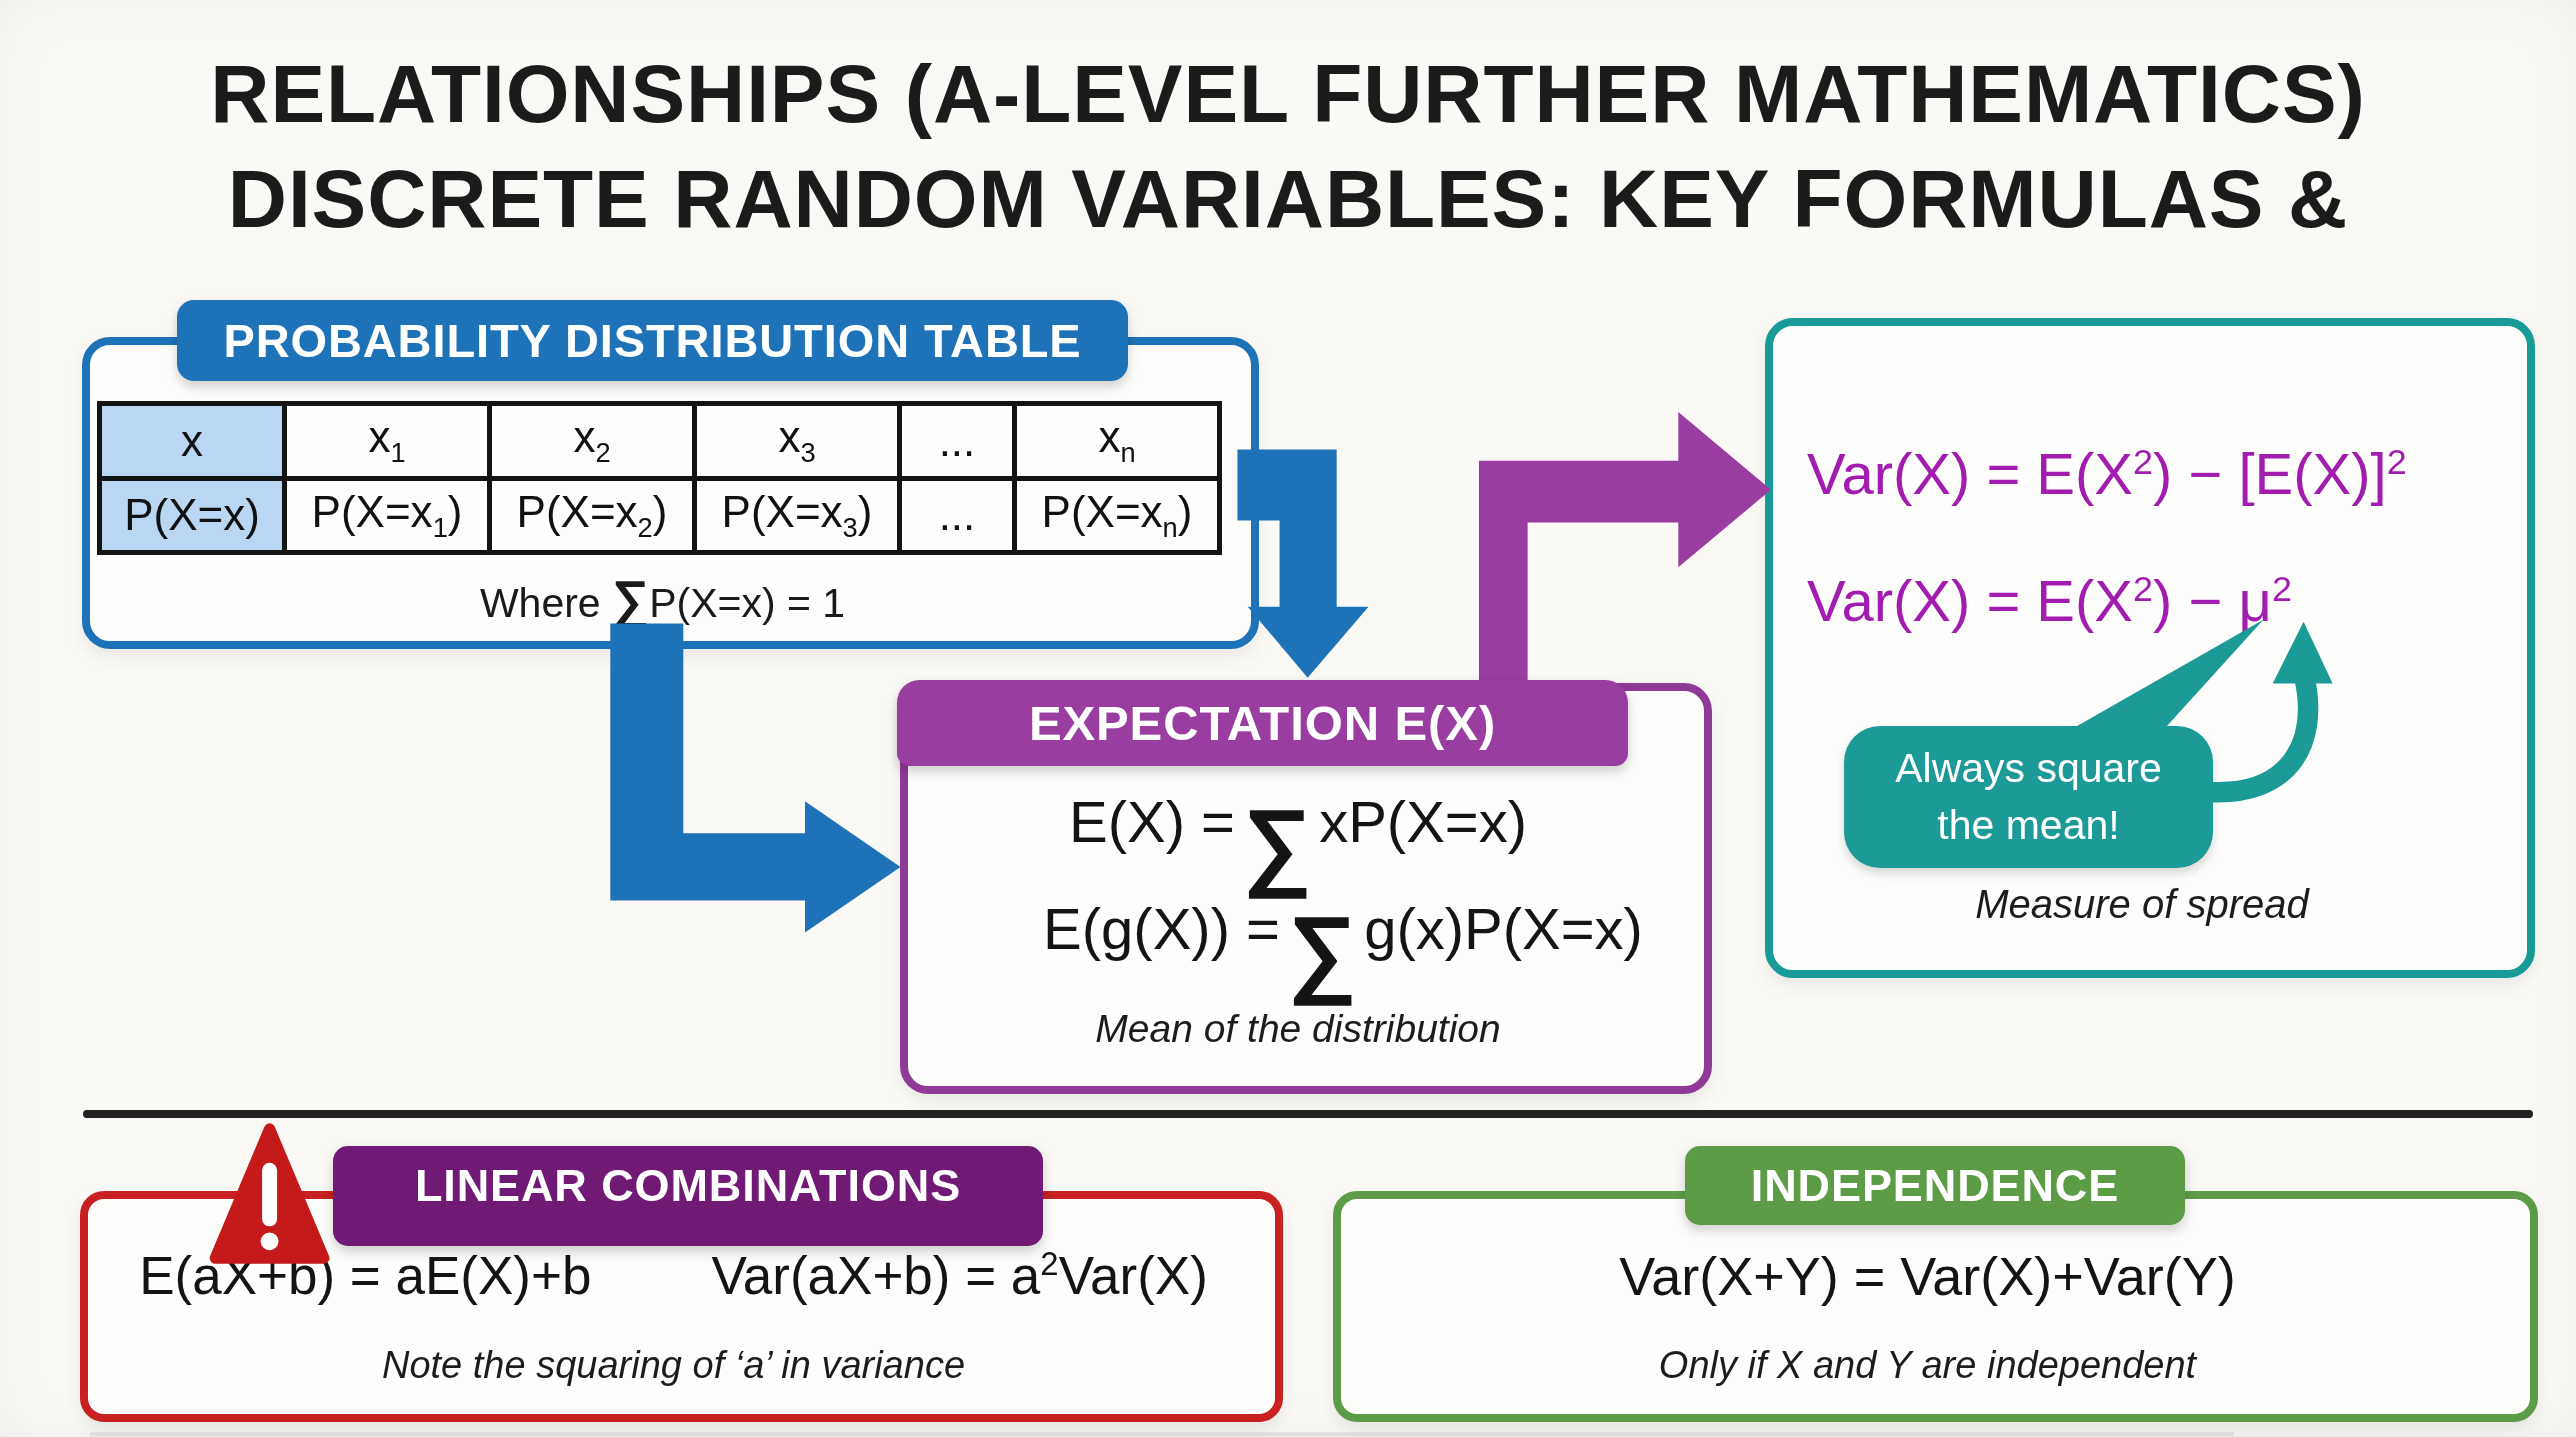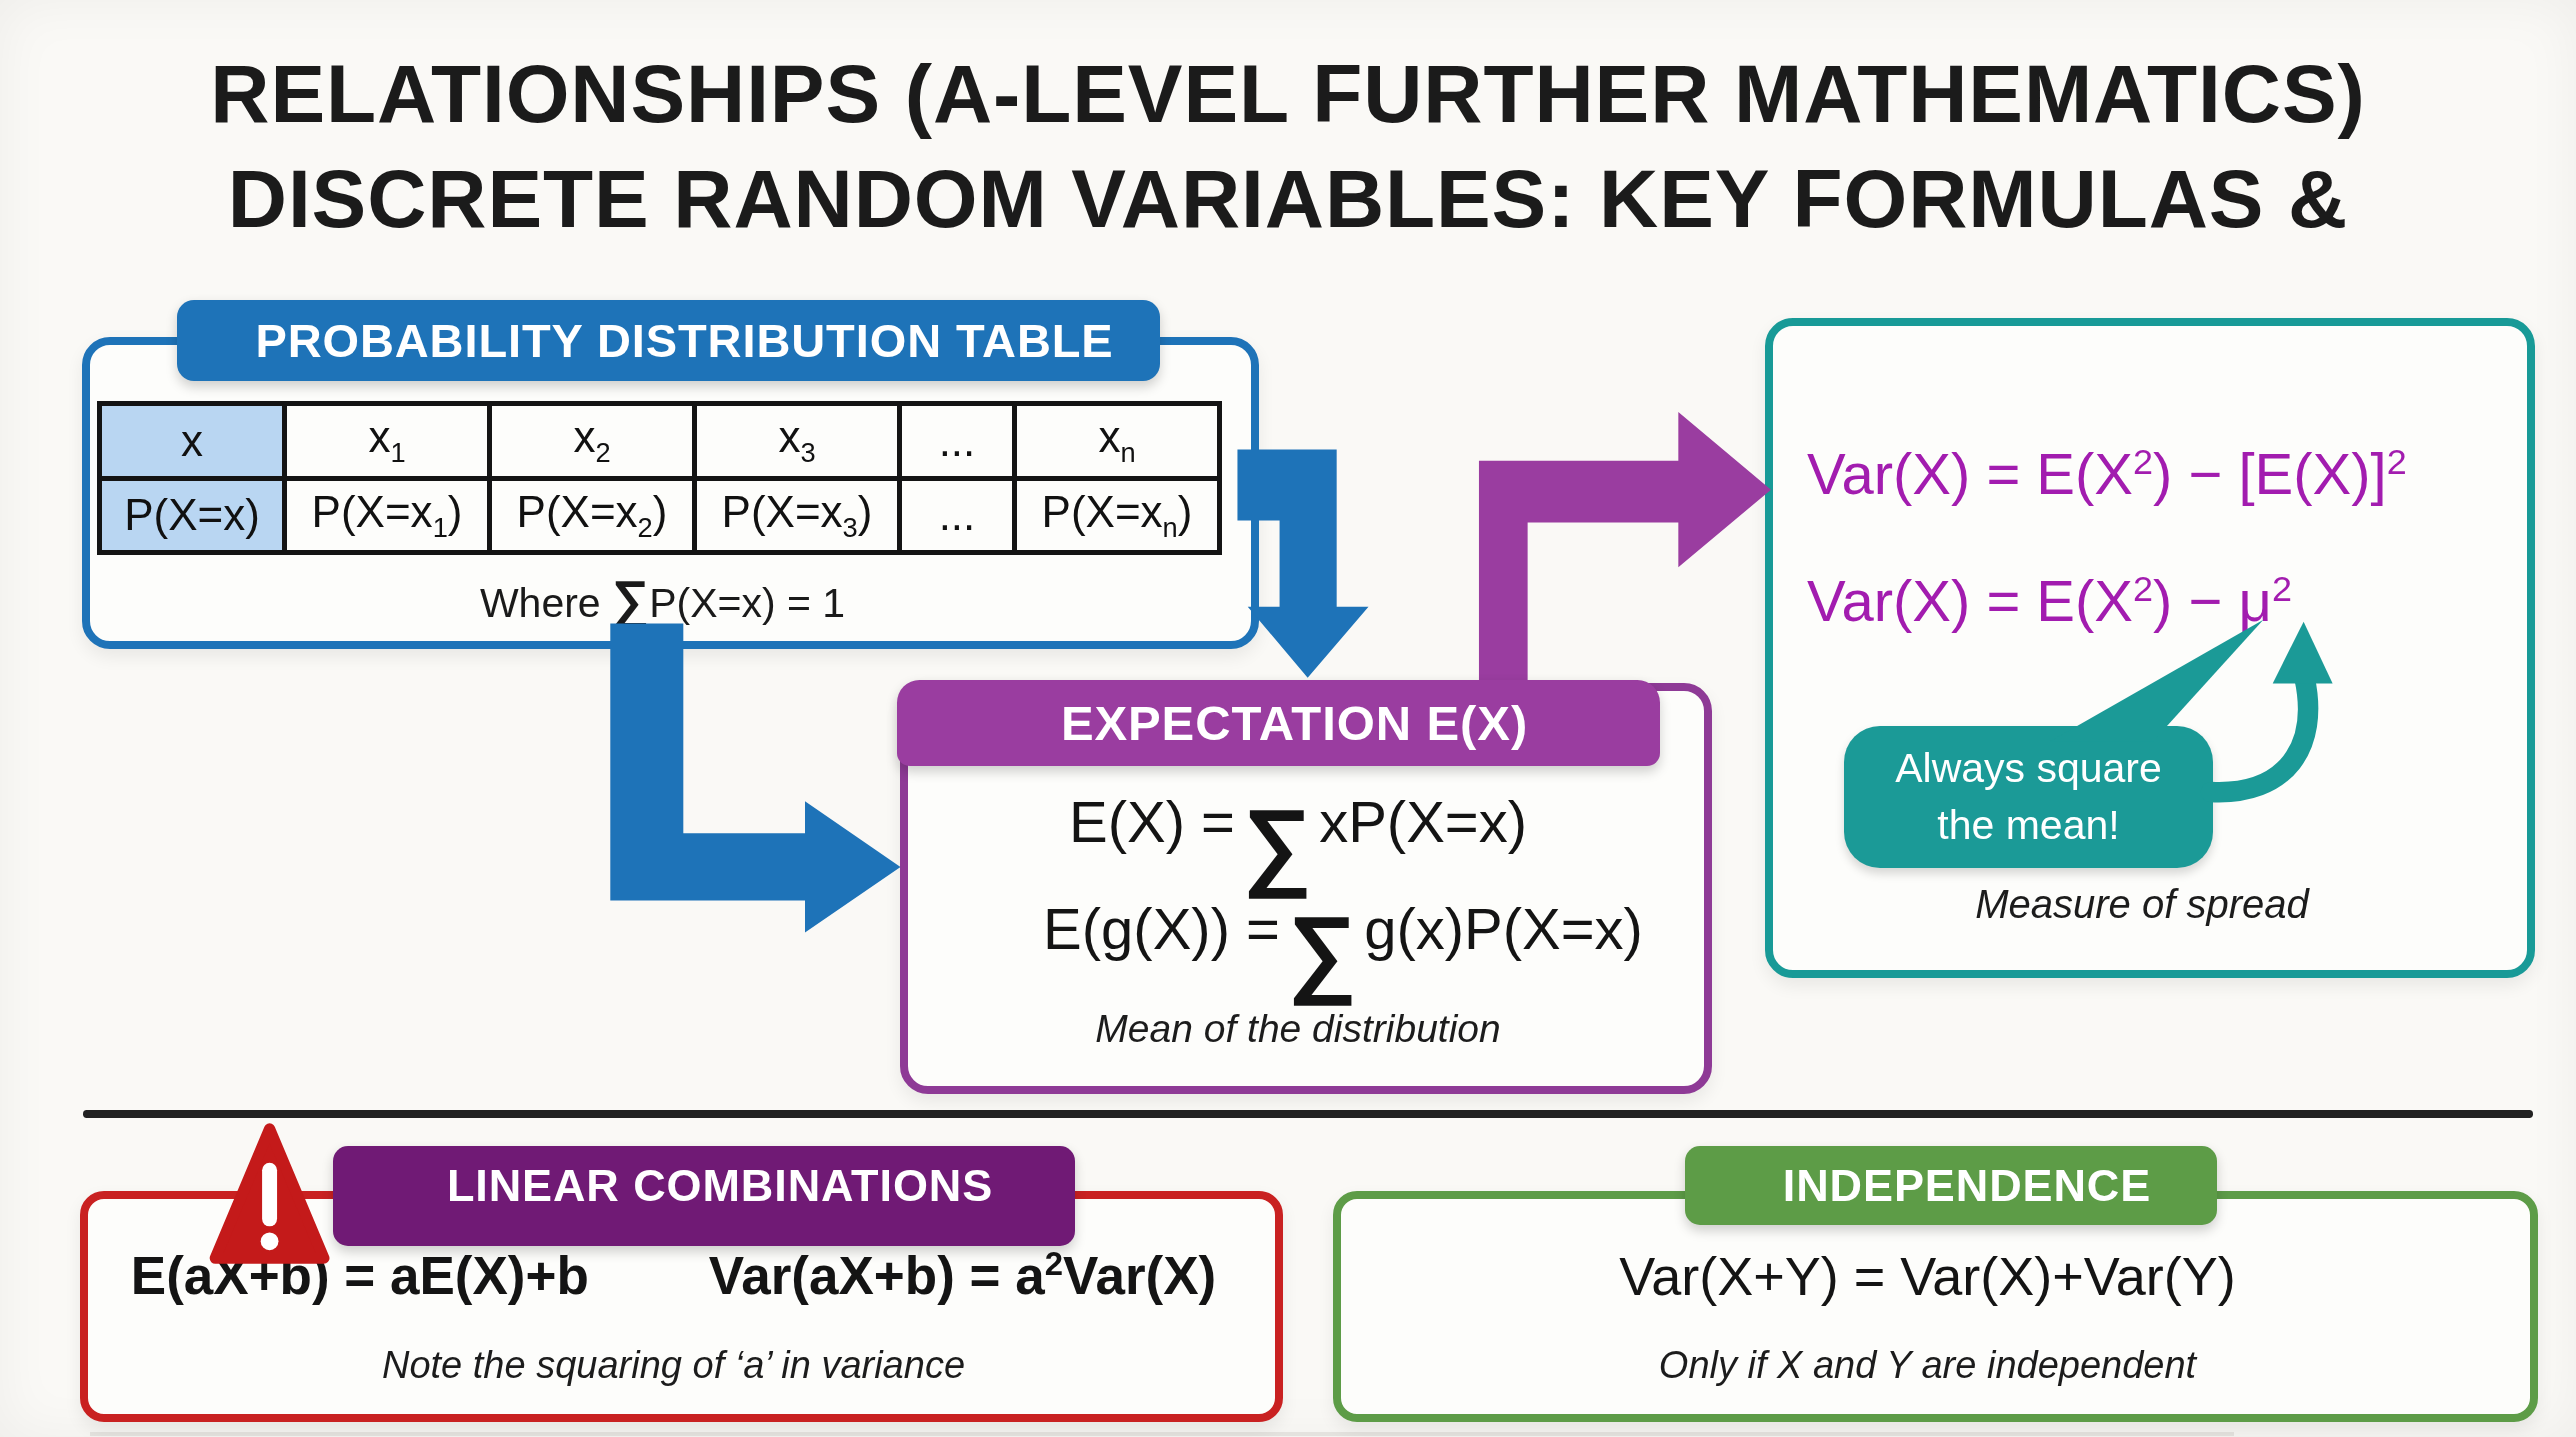--- a/index.html
+++ b/index.html
@@ -7,21 +7,21 @@
           font-family:"Liberation Sans","DejaVu Sans",sans-serif;color:#191919;
           box-shadow:inset 0 0 56px rgba(0,0,0,0.05);}
   .abs{position:absolute;}
   
   #title{left:0;top:41px;width:2576px;text-align:center;font-weight:bold;
          font-size:82px;line-height:105px;letter-spacing:0.9px;color:#1b1b1b;z-index:1;}
   
   .box{position:absolute;background:#fdfdfb;border-radius:28px;z-index:1;
        box-shadow:0 7.5px 17px rgba(0,0,0,0.07);}
   .pill{position:absolute;z-index:6;color:#fff;font-weight:bold;text-align:center;
-        border-radius:17px;box-shadow:0 5.6px 11.2px rgba(0,0,0,0.18);padding-left:32px;}
+        border-radius:17px;box-shadow:0 5.6px 11.2px rgba(0,0,0,0.18);}
   
   #table-box{left:82px;top:337px;width:1161px;height:296px;border:8.4px solid #1e73b8;}
   #table-pill{left:177px;top:300px;width:951px;height:81px;background:#1e73b8;
               font-size:47px;line-height:81px;letter-spacing:0.9px;}
   table.ptable{position:absolute;left:97px;top:401px;width:1125px;height:154px;
                border-collapse:collapse;z-index:2;font-size:44px;color:#111;}
   table.ptable td{border:5.6px solid #141414;text-align:center;vertical-align:middle;
                   background:#fdfdfb;padding:0;}
   table.ptable td.hl{background:#b9d6f2;}
   table.ptable sub{font-size:62%;}
@@ -54,21 +54,21 @@
               line-height:1.38;text-align:center;display:flex;flex-direction:column;
               justify-content:center;z-index:4;box-shadow:0 5.6px 9.4px rgba(0,0,0,0.15);}
   #var-note{left:1765px;top:882px;width:754px;font-size:40px;}
   
   #divider{left:83px;top:1110px;width:2450px;height:7.5px;background:#222;border-radius:3.7px;z-index:1;}
   #bottom-line{left:90px;top:1432px;width:2144px;height:3.7px;background:#e4e2de;z-index:1;}
   
   #lin-box{left:80px;top:1191px;width:1187px;height:215px;border:8.4px solid #c92121;border-radius:24px;}
   #lin-pill{left:333px;top:1146px;width:710px;height:100px;background:#701a75;
             font-size:45px;line-height:79px;letter-spacing:0.9px;border-radius:15px;}
-  #lin-formulas{left:80px;top:1245px;width:1187px;height:97px;gap:120px;font-size:53px;font-weight:bold;}
+  #lin-formulas{left:80px;top:1245px;width:1187px;height:97px;gap:120px;font-size:53px;}
   #lin-note{left:80px;top:1344px;width:1187px;font-size:38px;}
   
   #ind-box{left:1333px;top:1191px;width:1189px;height:215px;border:8.4px solid #5d9c47;border-radius:24px;}
   #ind-pill{left:1685px;top:1146px;width:500px;height:79px;background:#5d9c47;
             font-size:45px;line-height:79px;letter-spacing:0.9px;border-radius:15px;}
   #ind-formula{left:1333px;top:1245px;width:1189px;height:97px;font-size:54px;}
   #ind-note{left:1333px;top:1344px;width:1189px;font-size:38px;}
   
   #overlay{position:absolute;left:0;top:0;width:2576px;height:1438px;z-index:5;pointer-events:none;}
 </style>

